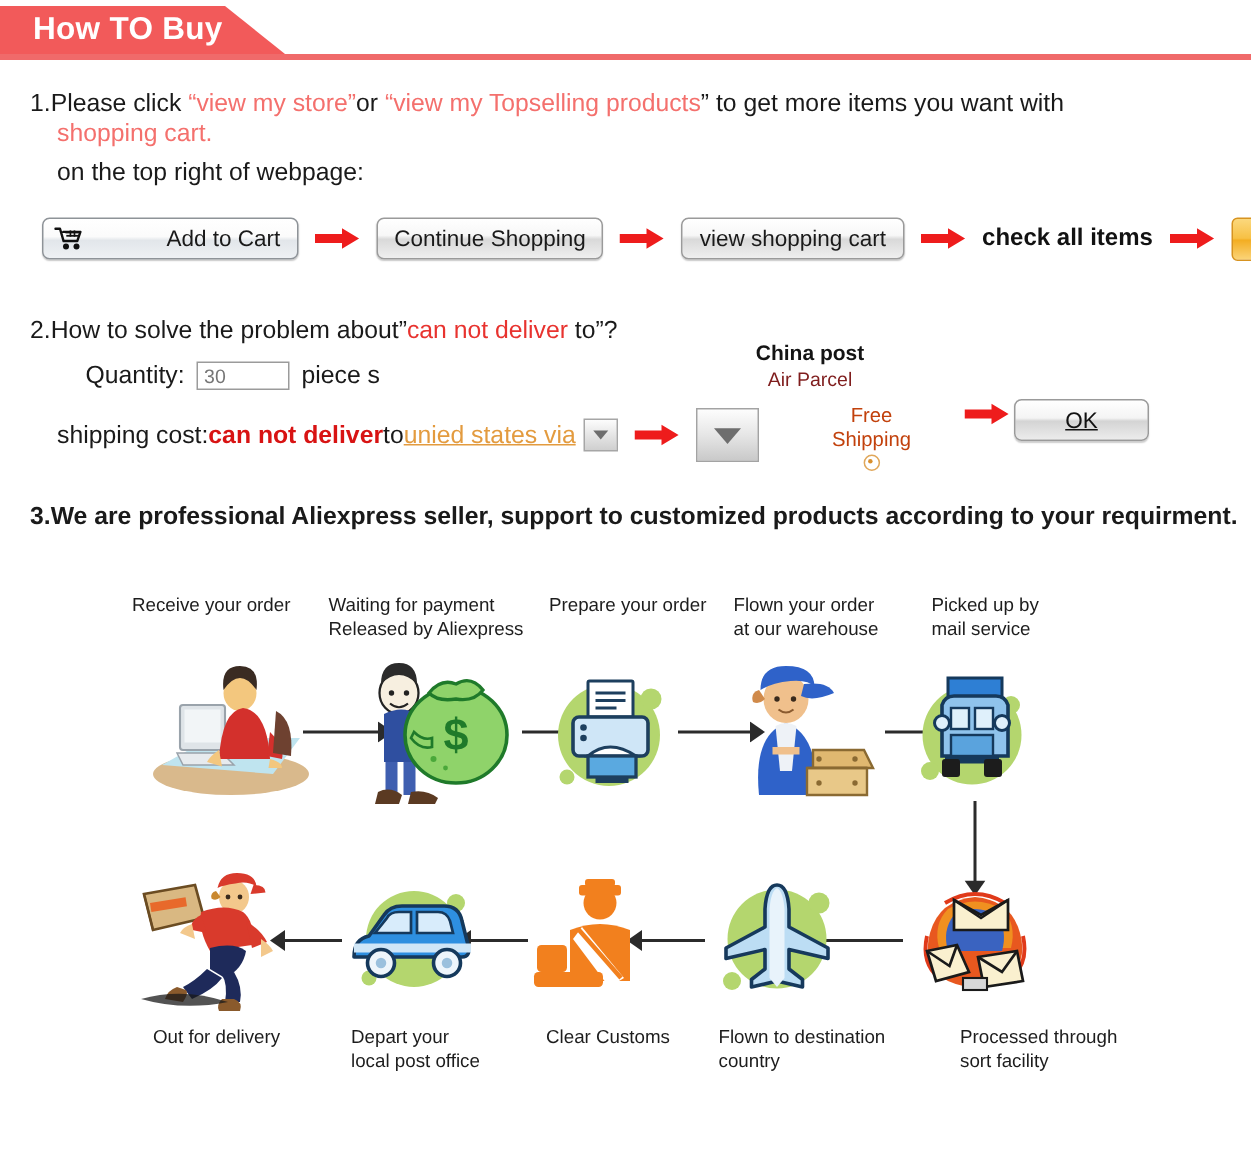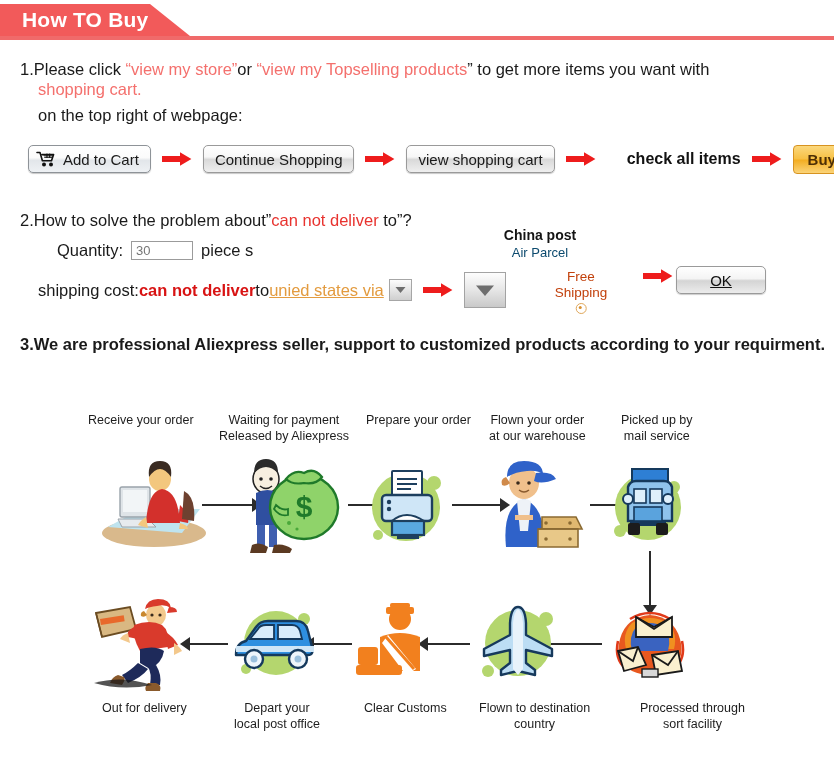--- a/index.html
+++ b/index.html
@@ -88,20 +88,21 @@
     justify-content: center;
     height: 26px;
     padding: 0 11px;
     border: 1px solid #9a9a9a;
     border-radius: 5px;
     background: linear-gradient(to bottom, #ffffff 0%, #f7f7f7 42%, #d9d9d9 52%, #efefef 100%);
     box-shadow: 0 1px 1px rgba(0,0,0,0.22);
     font-size: 15px;
     color: #1a1a1a;
     white-space: nowrap;
+    gap: 48px;
   }
   .btn-cart {
     padding-left: 7px;
     background: linear-gradient(to bottom, #ffffff 0%, #fbfbfb 45%, #e2e6ea 55%, #eef1f4 100%);
     border-color: #8e9398;
   }
   .cart-icon { margin-right: 7px; display: inline-flex; }
   .btn-buy {
     display: inline-flex;
     align-items: center;
@@ -114,21 +115,20 @@
     font-size: 15px;
     font-weight: bold;
     color: #4d2f06;
     white-space: nowrap;
   }
   .lbl-bold {
     font-size: 16px;
     font-weight: bold;
     color: #121212;
     white-space: nowrap;
-    margin-left: 20px;
   }
   .arrow-red { margin: 0 11px; display: inline-flex; }
 
   
   #step2-l1 { left: 20px; top: 209px; }
   #step2-qty { left: 57px; top: 239px; display: flex; align-items: center; }
   .qty-input {
     width: 62px;
     height: 19px;
     margin: 0 8px;
@@ -161,21 +161,21 @@
     border: 1px solid #a3a3a3;
     background: linear-gradient(to bottom, #fdfdfd 0%, #e6e6e6 50%, #c9c9c9 100%);
   }
 
   #china-post {
     left: 540px; top: 227px;
     text-align: center;
     transform: translateX(-50%);
   }
   .cp-title { font-size: 14px; font-weight: bold; color: #141414; }
-  .cp-sub { font-size: 13px; color: #0c4a6e; margin-top: 2px; }
+  .cp-sub { font-size: 13px; color: #7f1d1d; margin-top: 2px; }
   #free-ship {
     left: 581px; top: 269px;
     transform: translateX(-50%);
     text-align: center;
     color: #c2410c;
     font-size: 13.5px;
     line-height: 1.15;
   }
   .radio-dot {
     width: 9px; height: 9px;
@@ -206,21 +206,21 @@
     box-shadow: 0 1px 1px rgba(0,0,0,0.2);
     font-size: 15px;
     color: #121212;
     text-decoration: underline;
   }
 
   
   #step3 { left: 20px; top: 333px; font-size: 16.5px; font-weight: bold; }
 
   
-  .flow { position: absolute; left: 0; top: 391px; width: 834px; height: 350px; text-align: center; }
+  .flow { position: absolute; left: 0; top: 374px; width: 834px; height: 350px; }
   .flow-label {
     position: absolute;
     font-size: 12.5px;
     line-height: 1.25;
     color: #1d1d1d;
     white-space: nowrap;
   }
   .node { position: absolute; }
   .conn { position: absolute; background: #2b2b2b; }
 </style>

